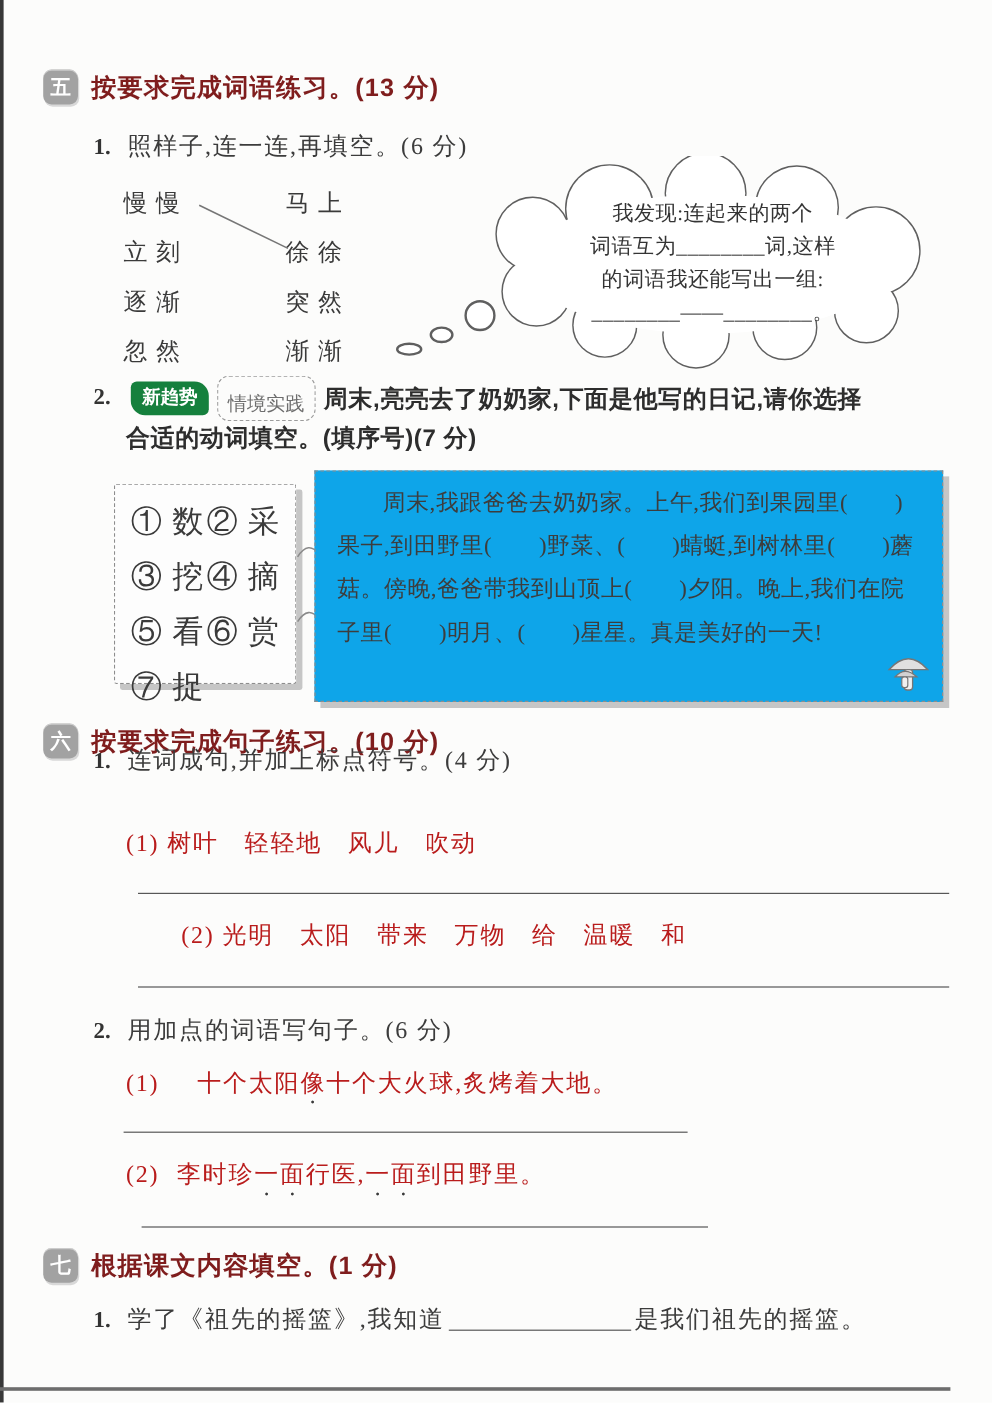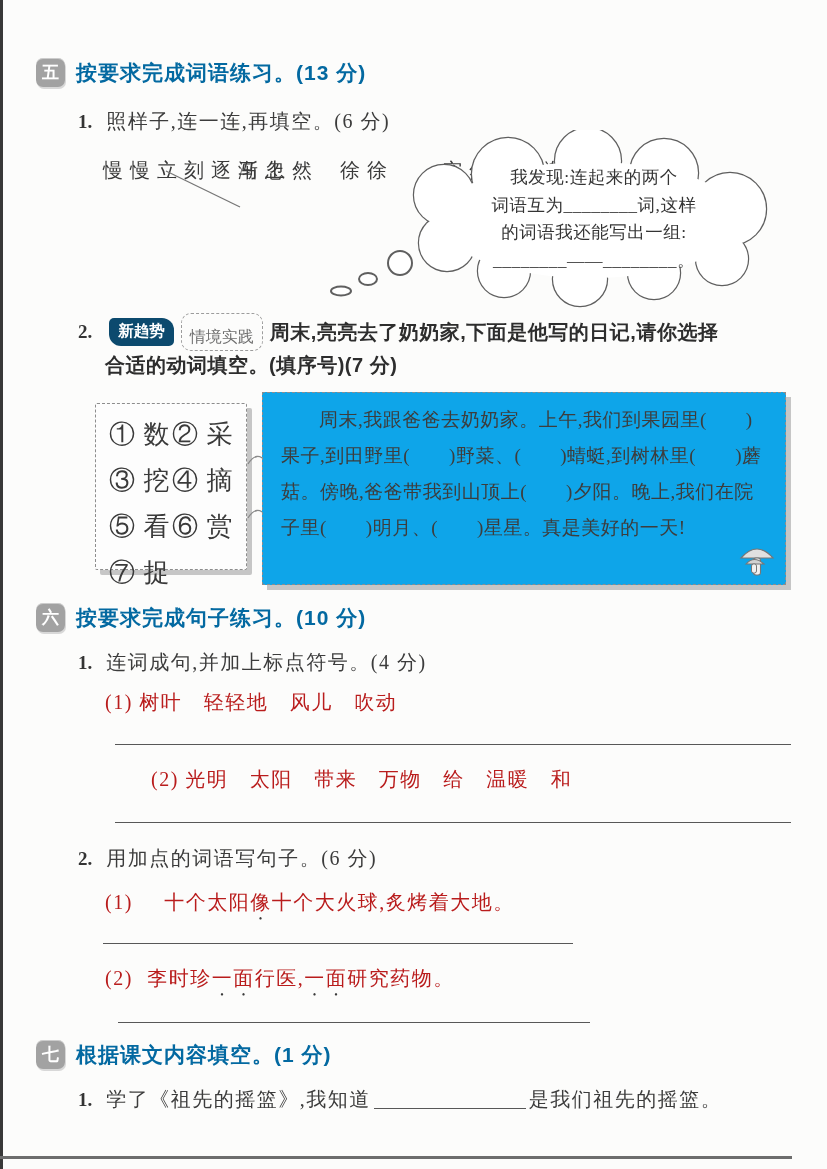--- a/index.html
+++ b/index.html
@@ -11,37 +11,37 @@
   .edge-left   { position:absolute; left:0; top:0; width:3px; height:1169px; background:#383838; }
   .edge-bottom { position:absolute; left:0; top:1156px; width:792px; height:3px; background:#6d6d6d; }
 
   .sec-header { position:absolute; display:flex; align-items:center; gap:11px; }
   .badge {
     width:29px; height:29px; flex:0 0 29px; background:#a2a2a2; border-radius:7px;
     color:#ffffff; font:bold 17px "Liberation Sans", sans-serif;
     display:flex; align-items:center; justify-content:center;
     box-shadow:1px 2px 0 #d8d8d8, inset 0 1px 0 rgba(255,255,255,.45);
   }
-  .sec-title { font:bold 21px "Liberation Sans", sans-serif; color:#0369a1; letter-spacing:1px; }
+  .sec-title { font:bold 21px "Liberation Sans", sans-serif; color:#7f1d1d; letter-spacing:1px; }
 
   .abs { position:absolute; }
   .qnum { font-weight:bold; font-size:19px; color:#333; margin-right:10px; font-family:"Liberation Serif", serif; }
   .stem { font-size:20px; letter-spacing:1.5px; }
   .stem-bold { font:bold 20px "Liberation Sans", sans-serif; color:#2d2d2d; letter-spacing:0.5px;text-align:center; }
 
-  .match-col { position:absolute; display:flex; flex-direction:row; }
+  .match-col { position:absolute; display:flex; flex-direction:column; }
   .match-word { font-size:20px; letter-spacing:7px; line-height:41px; height:41px; color:#3a3a3a; }
 
   .bubble-wrap { position:absolute; left:390px; top:130px; width:408px; height:180px; }
   .bubble-svg  { position:absolute; left:0; top:0; }
   .bubble-text { position:absolute; left:32px; top:34px; width:344px; text-align:center;
                  font-size:17.5px; line-height:27.5px; letter-spacing:0.5px; color:#343434; }
 
   .tag-solid {
-    background:#0c4a6e; color:#fff; font:bold 15.5px "Liberation Sans", sans-serif;
+    background:#15803d; color:#fff; font:bold 15.5px "Liberation Sans", sans-serif;
     padding:3px 9px 4px; border-radius:5px 12px 5px 12px; white-space:nowrap;
   }
   .tag-dashed {
     border:1.5px dashed #9c9c9c; color:#6e6e6e; font-size:16px;
     font-family:"Liberation Serif", serif; padding:13px 8px 2px; border-radius:10px; white-space:nowrap;
   }
   .q2row { position:absolute; display:flex; align-items:center; gap:7px; }
 
   .word-box {
     position:absolute; left:95px; top:403px; width:152px; height:167px; box-sizing:border-box;
@@ -84,21 +84,21 @@
     <span class="qnum">1.</span>
     <span class="stem">照样子,连一连,再填空。(6 分)</span>
   </div>
 
   <div class="match-col" style="left:103px; top:150px;">
     <span class="match-word">慢慢</span>
     <span class="match-word">立刻</span>
     <span class="match-word">逐渐</span>
     <span class="match-word">忽然</span>
   </div>
-  <div class="match-col" style="left:238px; top:150px;gap:48px;">
+  <div class="match-col" style="left:238px; top:150px;">
     <span class="match-word">马上</span>
     <span class="match-word">徐徐</span>
     <span class="match-word">突然</span>
     <span class="match-word">渐渐</span>
   </div>
   <svg class="abs" style="left:100px; top:150px;" width="150" height="120">
     <line x1="66" y1="21" x2="140" y2="57" stroke="#767676" stroke-width="1.3"></line>
   </svg>
 
   <div class="bubble-wrap">
@@ -176,21 +176,21 @@
       <path d="M7 27 Q15 18 25 27 Z" fill="#d2d2d2" stroke="#767676" stroke-width="1.1"></path>
       <rect x="12.5" y="27" width="5" height="9" rx="2" fill="#f0f0f0" stroke="#767676" stroke-width="1"></rect>
     </svg>
   </div>
 
   <div class="sec-header" style="left:36px; top:603px;">
     <span class="badge">六</span>
     <span class="sec-title">按要求完成句子练习。(10 分)</span>
   </div>
 
-  <div class="abs" style="left:78px; top:649px;">
+  <div class="abs" style="left:78px; top:620px;">
     <span class="qnum">1.</span>
     <span class="stem">连词成句,并加上标点符号。(4 分)</span>
   </div>
 
   <div class="item" style="left:105px; top:689px;">(1) 树叶　轻轻地　风儿　吹动</div>
   <div class="blank-line" style="left:115px; top:744px; width:676px;"></div>
 
   <div class="item" style="left:105px; top:766px;margin-left:46px;">(2) 光明　太阳　带来　万物　给　温暖　和</div>
   <div class="blank-line" style="left:115px; top:822px; width:676px;"></div>
 
@@ -200,21 +200,21 @@
   </div>
 
   <div class="item" style="left:105px; top:889px;">
     <span>(1)</span>
     <span style="margin-left:25px;">十个太阳</span><span class="dot-under">像</span><span>十个大火球,炙烤着大地。</span>
   </div>
   <div class="blank-line" style="left:103px; top:943px; width:470px;"></div>
 
   <div class="item" style="left:105px; top:965px;">
     <span>(2)</span>
-    <span style="margin-left:8px;">李时珍</span><span class="dot-under">一面</span><span>行医,</span><span class="dot-under">一面</span><span>研究药物。</span>
+    <span style="margin-left:8px;">李时珍</span><span class="dot-under">一面</span><span>行医,</span><span class="dot-under">一面</span><span>到田野里。</span>
   </div>
   <div class="blank-line" style="left:118px; top:1022px; width:472px;"></div>
 
   <div class="sec-header" style="left:36px; top:1040px;">
     <span class="badge">七</span>
     <span class="sec-title">根据课文内容填空。(1 分)</span>
   </div>
 
   <div class="abs" style="left:78px; top:1086px;">
     <span class="qnum">1.</span>

